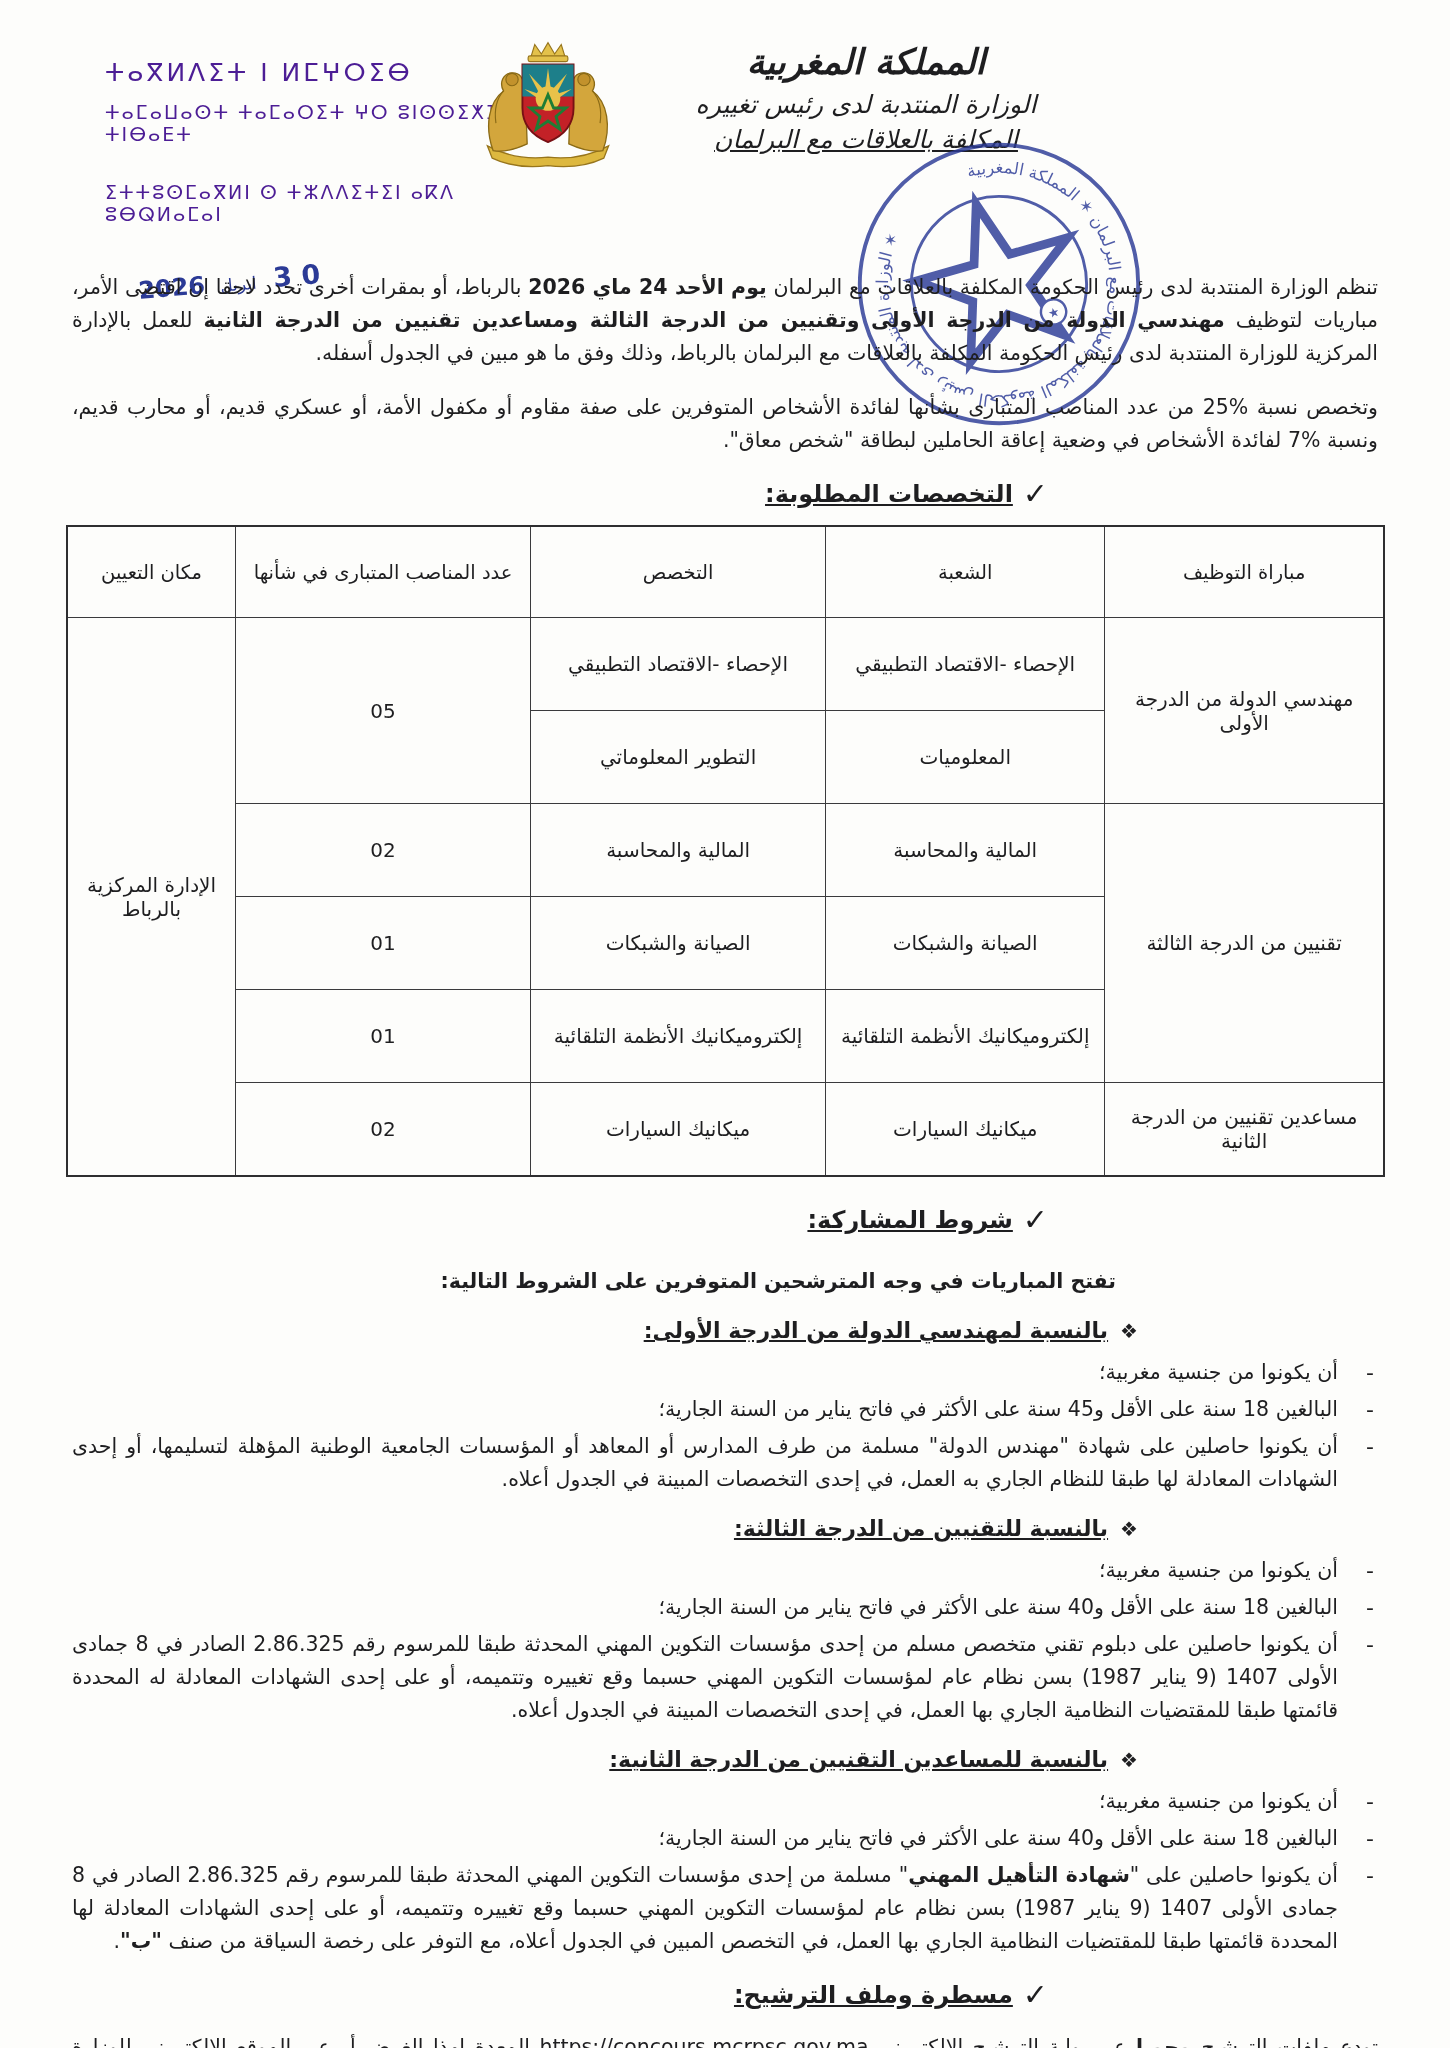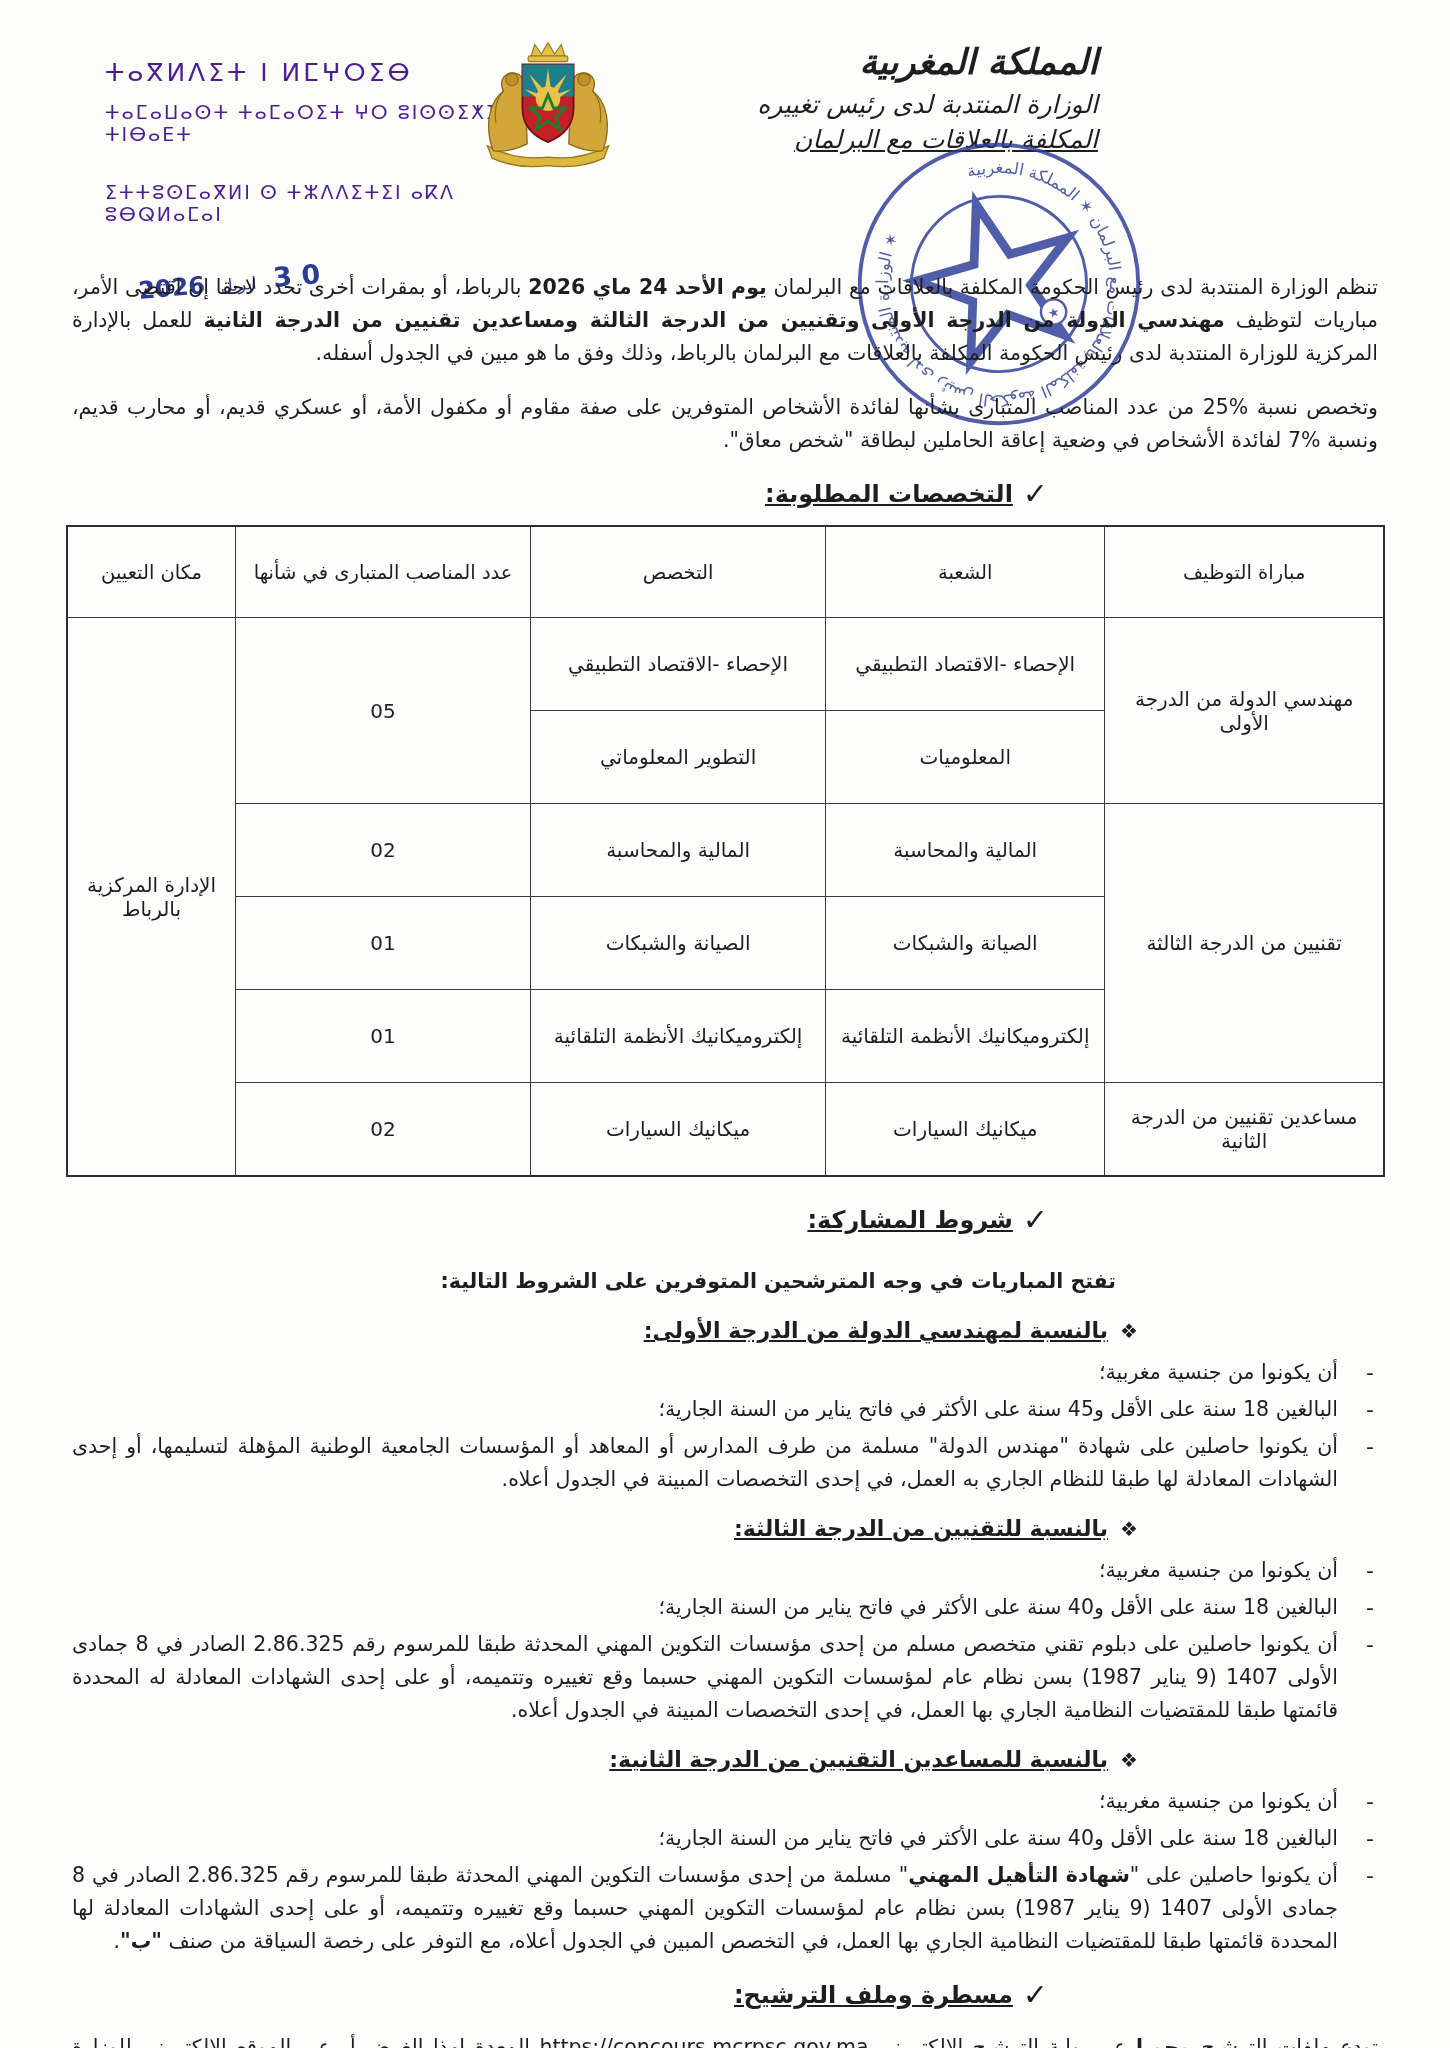--- a/index.html
+++ b/index.html
@@ -9,21 +9,21 @@
 
   
   .tifinagh{position:absolute;left:105px;top:58px;width:440px;
             font-family:"DejaVu Sans",sans-serif;color:#4c1d95;}
   .tifinagh .t1{font-size:25px;letter-spacing:3px;margin-bottom:14px;}
   .tifinagh .t2{font-size:19px;letter-spacing:2px;margin-bottom:12px;}
   .tifinagh .t3{font-size:19px;letter-spacing:2px;margin-top:36px;}
 
   .emblem{position:absolute;left:472px;top:36px;width:152px;height:142px;}
 
-  .ministry{position:absolute;right:352px;top:42px;width:480px;text-align:right;direction:rtl;}
+  .ministry{position:absolute;right:344px;top:42px;width:480px;text-align:center;direction:rtl;}
   .ministry .m1{font-size:35px;font-weight:bold;font-style:italic;margin-bottom:8px;}
   .ministry .m2{font-size:25px;font-style:italic;margin-bottom:6px;}
   .ministry .m3{font-size:25px;font-style:italic;text-decoration:underline;}
 
   .stamp{position:absolute;left:853px;top:138px;width:292px;height:292px;
          transform:rotate(-16deg);opacity:.82;pointer-events:none;}
 
   .date-stamp{position:absolute;left:138px;top:266px;direction:rtl;color:#2b3a96;
               transform:rotate(-5deg);font-family:"DejaVu Sans",sans-serif;white-space:nowrap;}
   .date-stamp .day{font-size:27px;font-weight:bold;letter-spacing:6px;margin-left:12px;}

